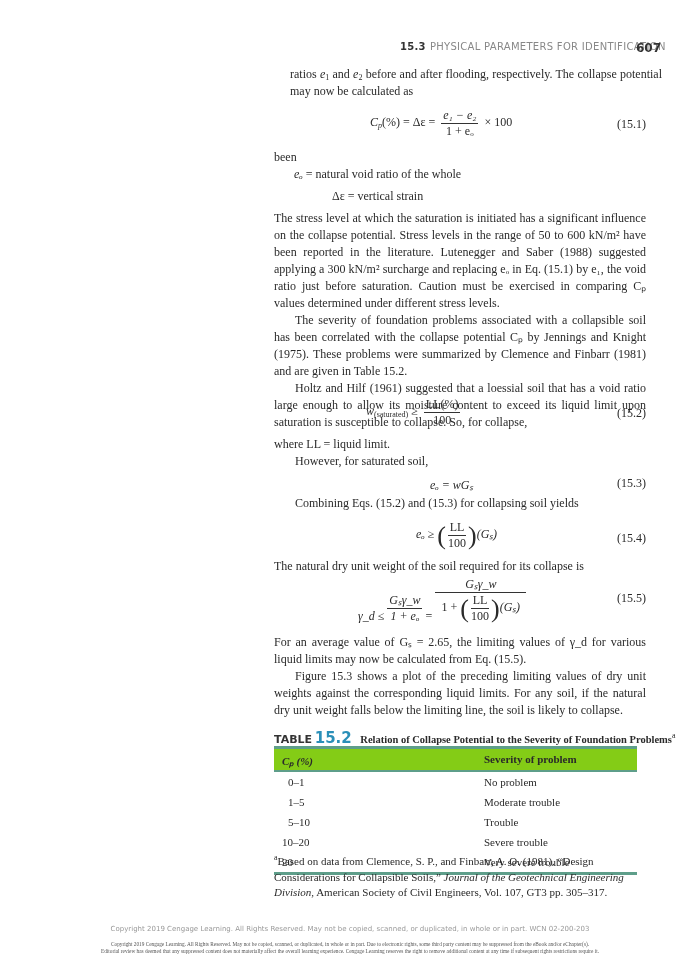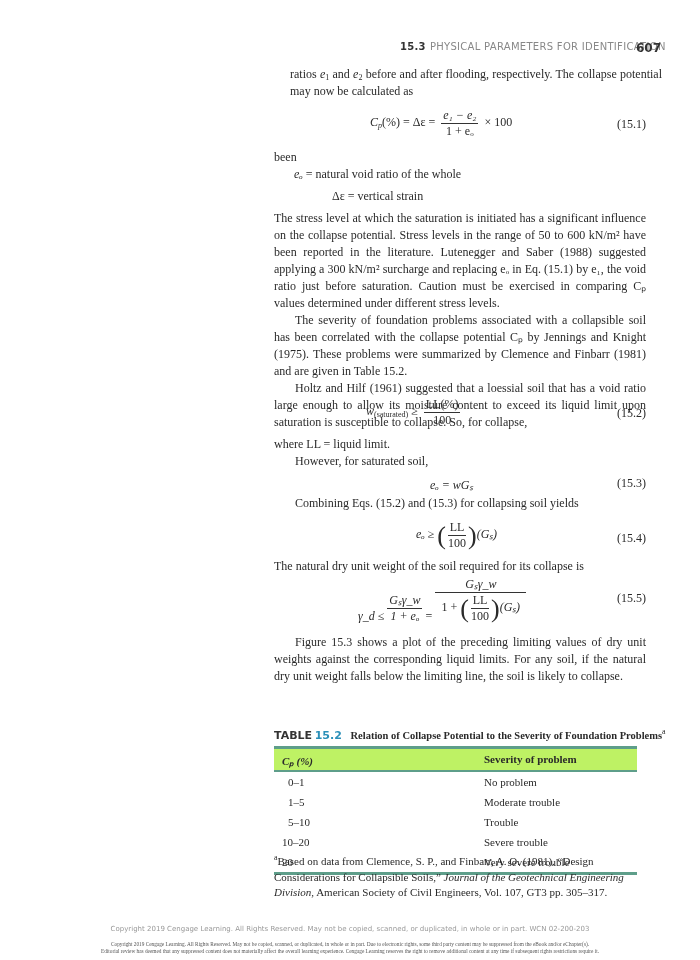--- a/index.html
+++ b/index.html
@@ -19,25 +19,25 @@
 
   .eq { position:absolute; left:274px; width:372px; font-size:12px; }
   .eqnum { position:absolute; right:0; }
   .frac { display:inline-flex; flex-direction:column; align-items:center; vertical-align:middle; margin:0 3px; }
   .frac .num { border-bottom:1px solid #333; padding:0 2px; line-height:15px; }
   .frac .den { line-height:15px; padding:0 2px; }
   .paren { font-size:26px; vertical-align:middle; font-weight:100; line-height:1; }
 
   .tbl-title { position:absolute; left:274px; top:729px; width:400px; font-size:10.5px; white-space:nowrap; }
   .tbl-title .lbl { font-family:"DejaVu Sans", sans-serif; font-weight:bold; color:#333; font-size:11px; }
-  .tbl-title .num { font-family:"DejaVu Sans", sans-serif; font-weight:bold; color:#2a8fb8; font-size:11px; margin-right:6px; }
+  .tbl-title .num { font-family:"DejaVu Sans", sans-serif; font-weight:bold; color:#2a8fb8; font-size:15px; margin-right:6px; }
   .tbl-title .cap { font-weight:bold; font-family:"Liberation Serif", serif; }
 
   .tbl { position:absolute; left:274px; top:746px; width:363px; border-top:3px solid #5e9e8a; border-bottom:3px solid #5e9e8a; font-size:11px; }
-  .tbl .hdr { background:#bef264; height:21px; border-bottom:2px solid #5e9e8a; position:relative; font-weight:bold; }
+  .tbl .hdr { background:#84cc16; height:21px; border-bottom:2px solid #5e9e8a; position:relative; font-weight:bold; }
   .tbl .row { height:20px; position:relative; }
   .c1 { position:absolute; left:8px; top:4px; }
   .c2 { position:absolute; left:210px; top:4px; }
   .tbl .row .c1 { left:14px; }
   .tbl .hdr .c1 { left:8px; top:4px; }
 
   .fn { position:absolute; left:274px; top:854px; width:372px; font-size:11px; line-height:15.5px;font-family:Liberation Serif, serif; }
 
   .cp1 { position:absolute; top:925px; left:0; width:700px; text-align:center; font-family:"DejaVu Sans", sans-serif; font-size:7px; color:#999; }
   .cp2 { position:absolute; top:941px; left:0; width:700px; text-align:center; font-family:"Liberation Serif", serif; font-size:5.3px; color:#555; line-height:7px; }
@@ -127,20 +127,21 @@
       <span class="den"><span>1 +</span> <span class="paren">(</span><span class="frac" style="margin:0;">
             <span class="num">LL</span>
             <span class="den">100</span>
           </span><span class="paren">)</span><span class="m">(Gₛ)</span></span>
     </span>
   </div>
   <span class="eqnum" style="top:14px;">(15.5)</span>
 </div>
 
 <div class="col" style="top:634px;">
+  <p class="p">For an average value of Gₛ = 2.65, the limiting values of γ_d for various liquid limits may now be calculated from Eq. (15.5).</p>
   <p class="p ind">Figure 15.3 shows a plot of the preceding limiting values of dry unit weights against the corresponding liquid limits. For any soil, if the natural dry unit weight falls below the limiting line, the soil is likely to collapse.</p>
 </div>
 
 <div class="tbl-title">
   <span class="lbl">TABLE</span>
   <span class="num">15.2</span>
   <span class="cap">Relation of Collapse Potential to the Severity of Foundation Problems</span><sup>a</sup>
 </div>
 
 <div class="tbl">

